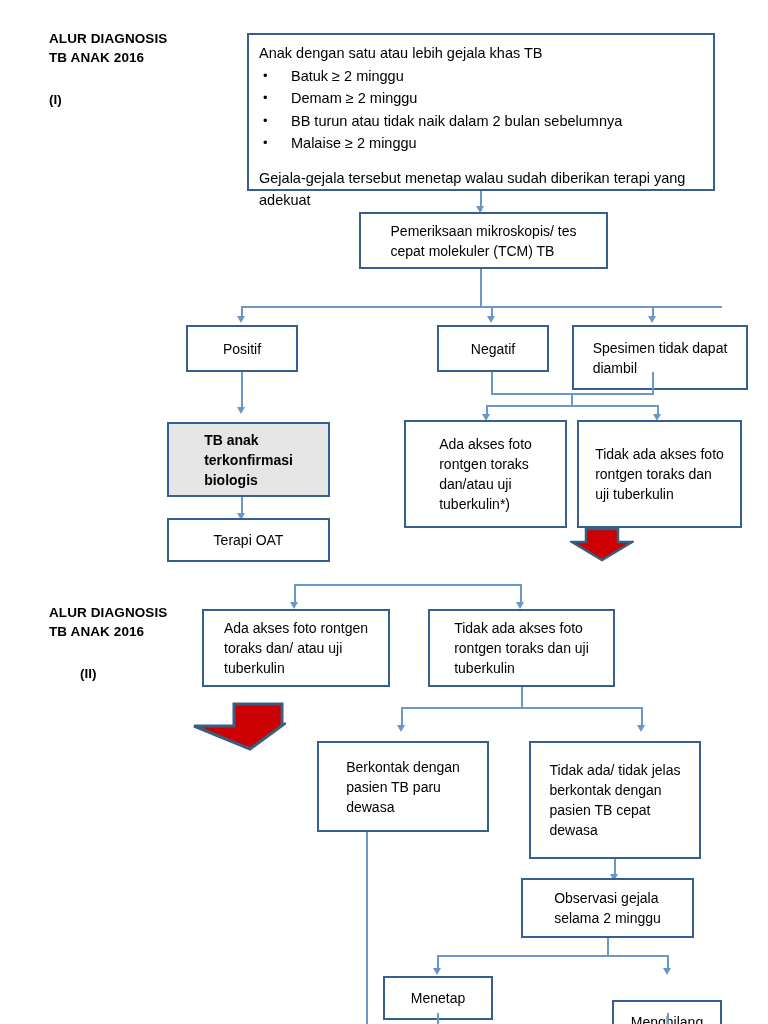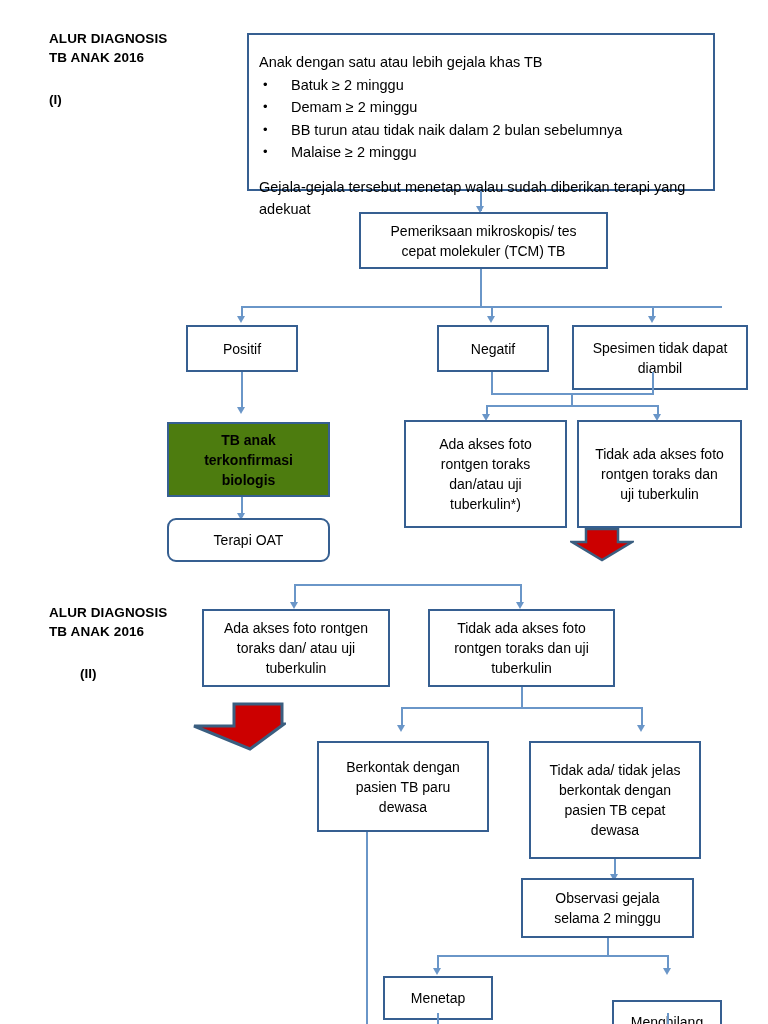--- a/index.html
+++ b/index.html
@@ -40,37 +40,36 @@
 
   
   .box {
     position: absolute;
     box-sizing: border-box;
     border: 2px solid #365F91;
     background: #ffffff;
     display: flex;
     align-items: center;
     justify-content: center;
-    text-align: center;
     font-size: 14px;
     line-height: 20px;
     color: #000000;
     padding: 20px 6px;
     white-space: pre-line;
   }
   .box.filled {
-    background: #4d7c0f;
+    background: #e5e5e5;
     font-weight: bold;
     border-color: #365F91;
   }
   .box.left-align {
     justify-content: flex-start;
     text-align: left;
     align-items: flex-start;
-    padding: 16px 10px;
+    padding: 7px 10px;
   }
 
   
   .symptom-block {
     font-size: 14.5px;
     line-height: 22.5px;
     white-space: normal;
     width: 100%;
   }
   .symptom-lead { display: block; }
@@ -171,21 +170,21 @@
   <div class="ln vline" style="left:486px; top:405px; height:12px;"></div>
   <div class="arrowhead" style="left:482px; top:414px;"></div>
   <div class="ln vline" style="left:657px; top:405px; height:12px;"></div>
   <div class="arrowhead" style="left:653px; top:414px;"></div>
 
   <div class="box filled" style="left:167px; top:422px; width:163px; height:75px;">TB anak
 terkonfirmasi
 biologis</div>
   <div class="ln vline" style="left:241px; top:497px; height:20px;"></div>
   <div class="arrowhead" style="left:237px; top:513px;"></div>
-  <div class="box" style="left:167px; top:518px; width:163px; height:31px;border-radius:9px;">Terapi OAT</div>
+  <div class="box" style="left:167px; top:518px; width:163px; height:31px;">Terapi OAT</div>
 
   <div class="box" style="left:404px; top:420px; width:163px; height:108px;">Ada akses foto
 rontgen toraks
 dan/atau uji
 tuberkulin*)</div>
   <div class="box" style="left:577px; top:420px; width:165px; height:108px;">Tidak ada akses foto
 rontgen toraks dan
 uji tuberkulin</div>
 
   <svg class="red-arrow" style="left:570px; top:528px;" width="64" height="34" viewBox="0 0 64 34">

